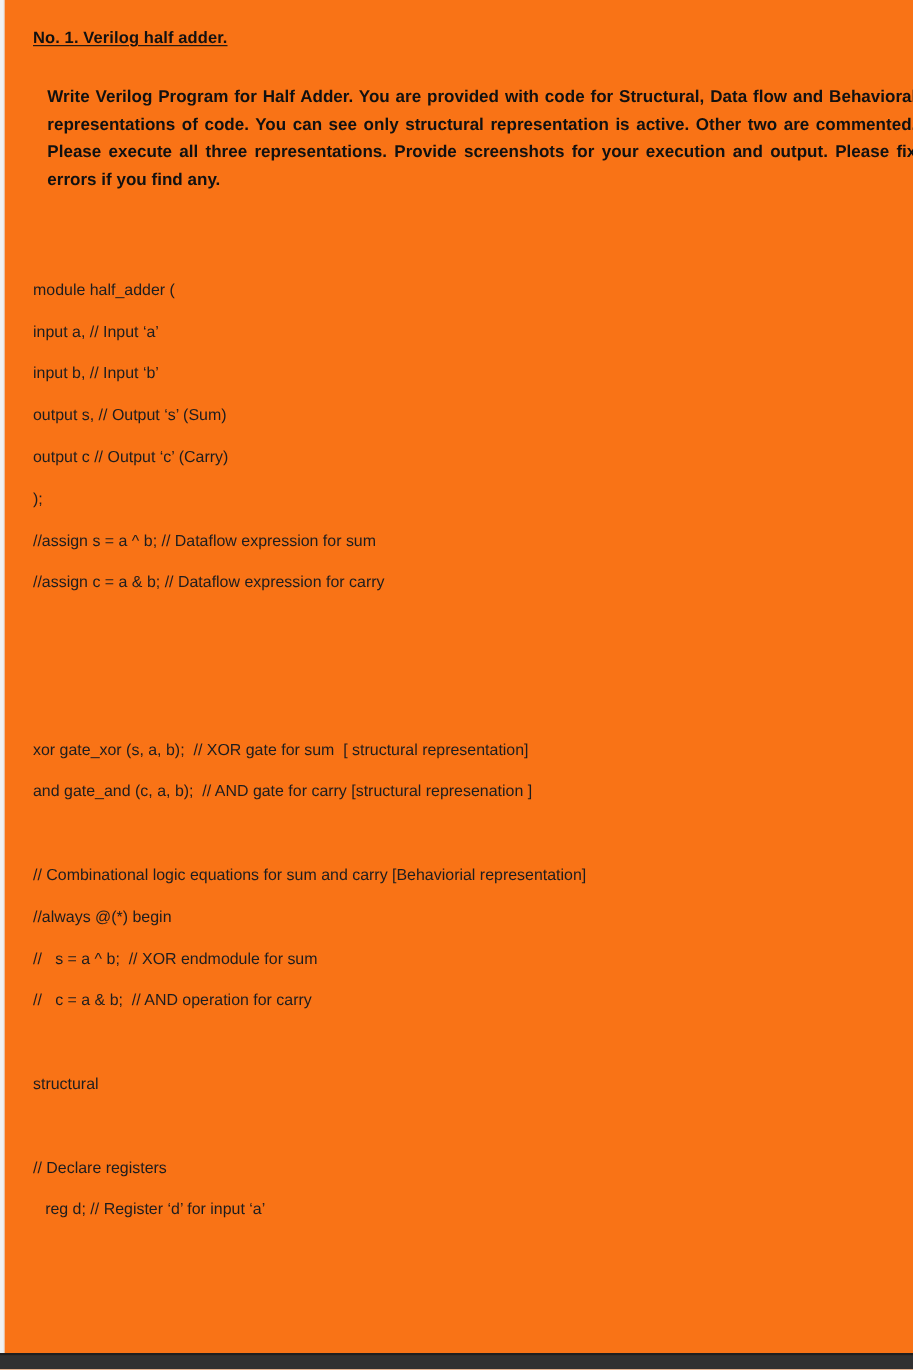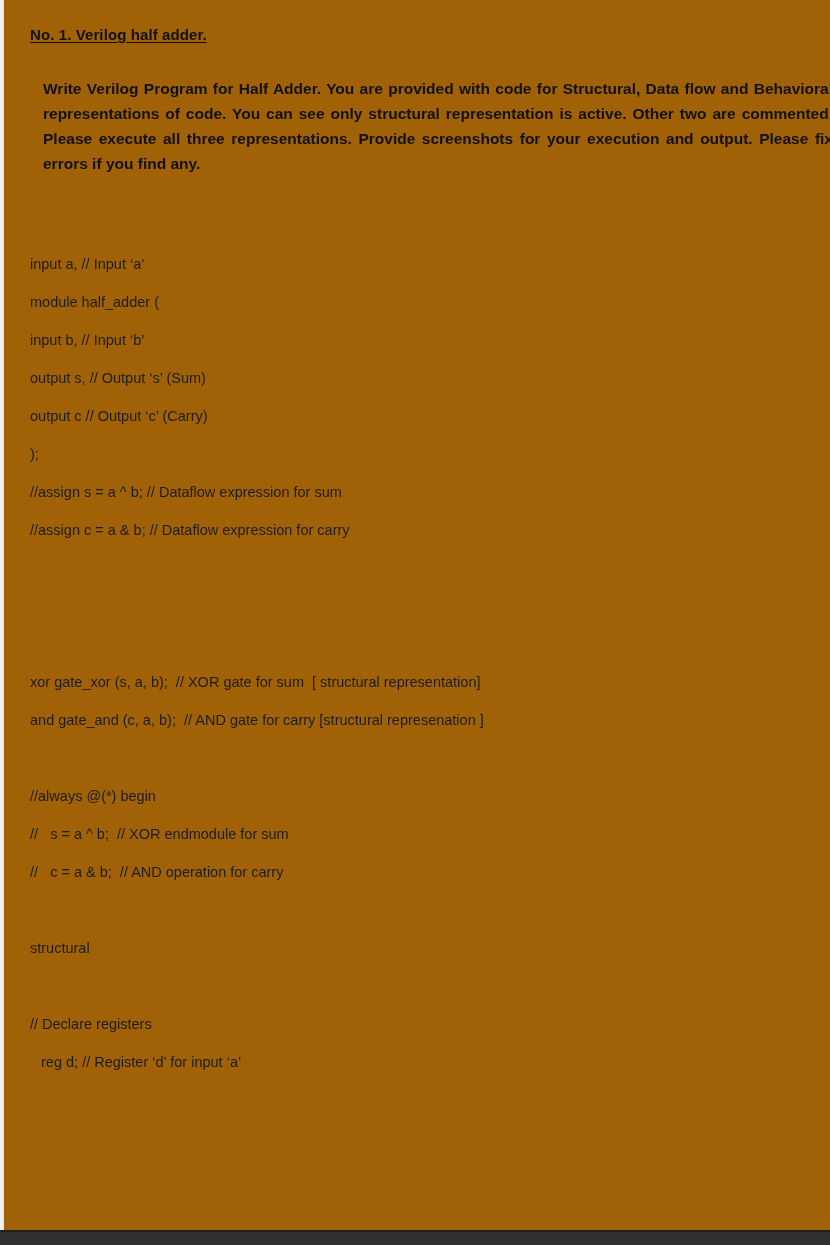--- a/index.html
+++ b/index.html
@@ -4,21 +4,21 @@
 <style>
   html, body {
     margin: 0;
     padding: 0;
     background: #ffffff;
   }
   .page {
     position: relative;
     width: 830px;
     height: 1245px;
-    background: #a16207;
+    background: #f97316;
     overflow: hidden;
     box-sizing: border-box;
     font-family: "Liberation Sans", sans-serif;
   }
   .page-edge-left {
     position: absolute;
     left: 0;
     top: 0;
     width: 4px;
     height: 1230px;
@@ -92,34 +92,35 @@
 
   <div class="page-edge-left"></div>
 
   <div class="doc-body">
 
     <div class="heading">No. 1. Verilog half adder.</div>
 
     <div class="intro">Write Verilog Program for Half Adder. You are provided with code for Structural, Data flow and Behavioral representations of code. You can see only structural representation is active. Other two are commented. Please execute all three representations. Provide screenshots for your execution and output. Please fix errors if you find any.</div>
 
     <div class="code-block group-module">
+        <div class="code-line">module half_adder (</div>
         <div class="code-line">input a, // Input ‘a’</div>
-        <div class="code-line">module half_adder (</div>
         <div class="code-line">input b, // Input ‘b’</div>
         <div class="code-line">output s, // Output ‘s’ (Sum)</div>
         <div class="code-line">output c // Output ‘c’ (Carry)</div>
         <div class="code-line">);</div>
         <div class="code-line">//assign s = a ^ b; // Dataflow expression for sum</div>
         <div class="code-line">//assign c = a &amp; b; // Dataflow expression for carry</div>
         <div class="code-line blank">&nbsp;</div>
         <div class="code-line blank">&nbsp;</div>
         <div class="code-line blank">&nbsp;</div>
         <div class="code-line">xor gate_xor (s, a, b);  // XOR gate for sum  [ structural representation]</div>
         <div class="code-line">and gate_and (c, a, b);  // AND gate for carry [structural represenation ]</div>
         <div class="code-line blank">&nbsp;</div>
+        <div class="code-line">// Combinational logic equations for sum and carry [Behaviorial representation]</div>
         <div class="code-line">//always @(*) begin</div>
         <div class="code-line">//   s = a ^ b;  // XOR endmodule for sum</div>
         <div class="code-line">//   c = a &amp; b;  // AND operation for carry</div>
         <div class="code-line blank">&nbsp;</div>
         <div class="code-line">structural</div>
         <div class="code-line blank">&nbsp;</div>
         <div class="code-line">// Declare registers</div>
         <div class="code-line indent-sm"> reg d; // Register ‘d’ for input ‘a’</div>
       </div>
 

